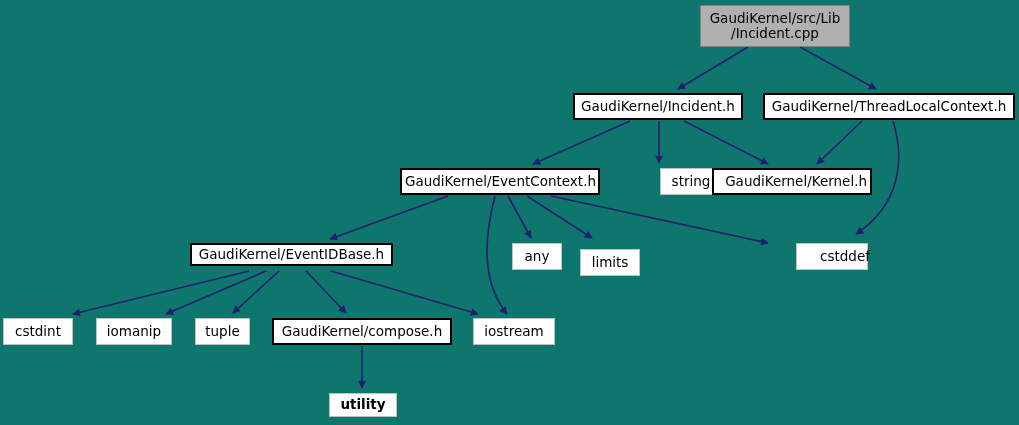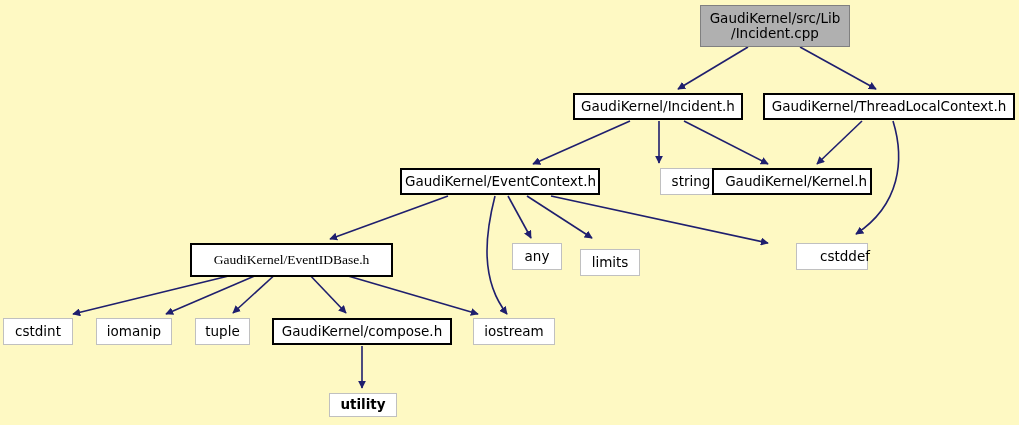--- a/index.html
+++ b/index.html
@@ -7,21 +7,21 @@
     padding: 0;
     background: #ffffff;
   }
   body {
     font-family: "DejaVu Sans", "Liberation Sans", sans-serif;
   }
   #graph-canvas {
     position: relative;
     width: 1019px;
     height: 425px;
-    background: #fef9c3;
+    background: #0f766e;
     overflow: hidden;
   }
   #edge-layer {
     position: absolute;
     left: 0;
     top: 0;
     width: 1019px;
     height: 425px;
     pointer-events: none;
   }
@@ -128,21 +128,21 @@
   </div>
 
   <div class="node sys" style="left:628px; top:168px; width:62px; height:27px;margin-left:32px;">
     <span class="node-label">string</span>
   </div>
 
   <div class="node hdr" style="left:712px; top:168px; width:160px; height:27px;text-align:right;">
     <span class="node-label">GaudiKernel/Kernel.h</span>
   </div>
 
-  <div class="node hdr" style="left:190px; top:243px; width:203px; height:34px;font-family:Liberation Serif, serif;">
+  <div class="node hdr" style="left:190px; top:243px; width:203px; height:23px;">
     <span class="node-label">GaudiKernel/EventIDBase.h</span>
   </div>
 
   <div class="node sys" style="left:512px; top:243px; width:50px; height:27px;">
     <span class="node-label">any</span>
   </div>
 
   <div class="node sys" style="left:580px; top:243px; width:60px; height:27px;margin-top:6px;">
     <span class="node-label">limits</span>
   </div>

